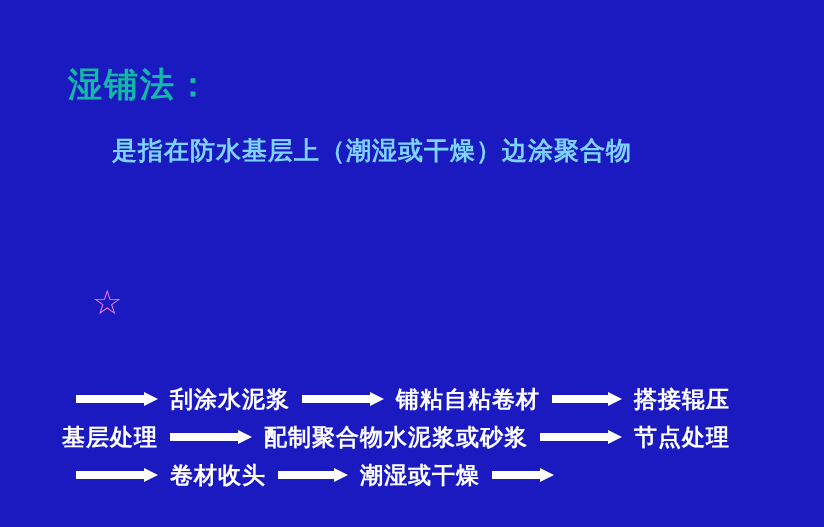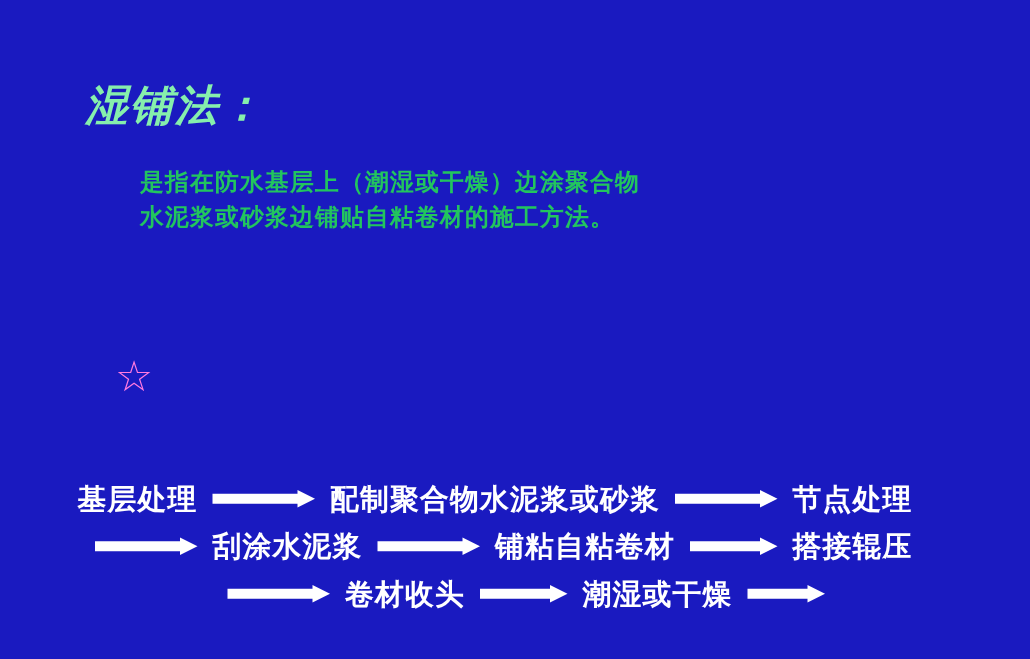--- a/index.html
+++ b/index.html
@@ -19,34 +19,33 @@
     inset: 0;
     background: #1a1ac0;
   }
 
   .title {
     position: absolute;
     left: 68px;
     top: 62px;
     font-size: 34px;
     font-weight: bold;
-    color: #86efac;
+    color: #14b8a6;
     letter-spacing: 2px;
     white-space: nowrap;
-    font-style: italic;
   }
 
   .body-text {
     position: absolute;
     left: 112px;
     top: 133px;
     width: 670px;
-    font-size: 19px;
+    font-size: 25px;
     font-weight: bold;
-    color: #22c55e;
+    color: #7dd3fc;
     line-height: 1.45;
     letter-spacing: 1px;
   }
 
   .process-heading {
     position: absolute;
     left: 92px;
     top: 285px;
     display: flex;
     align-items: center;
@@ -74,21 +73,21 @@
     letter-spacing: 1px;
   }
   .flow-row {
     display: flex;
     align-items: center;
     height: 34px;
     margin-bottom: 4px;
     white-space: nowrap;
   }
   .flow-row.row2 { padding-left: 2px; }
-  .flow-row.row3 { padding-left: 2px; justify-content: center; }
+  .flow-row.row3 { padding-left: 2px; }
 
   .node {
     display: inline-block;
   }
 
   
   .arrow {
     display: inline-block;
     position: relative;
     height: 14px;
@@ -121,59 +120,58 @@
 </style>
 </head>
 <body>
 
 <div class="slide">
 
   <div class="title">湿铺法：</div>
 
   <div class="body-text">
     <div>是指在防水基层上（潮湿或干燥）边涂聚合物</div>
-    <div>水泥浆或砂浆边铺贴自粘卷材的施工方法。</div>
   </div>
 
   <div class="process-heading">
     <span class="star">☆</span>
   </div>
 
   <div class="flow">
-
-    <div class="flow-row row1">
-      <span class="node">基层处理</span>
-      <span class="arrow w80">
-          <span class="shaft"></span>
-          <span class="head"></span>
-        </span>
-      <span class="node">配制聚合物水泥浆或砂浆</span>
-      <span class="arrow w80">
-          <span class="shaft"></span>
-          <span class="head"></span>
-        </span>
-      <span class="node">节点处理</span>
-    </div>
 
     <div class="flow-row row2">
       <span class="arrow w80">
           <span class="shaft"></span>
           <span class="head"></span>
         </span>
       <span class="node">刮涂水泥浆</span>
       <span class="arrow w80">
           <span class="shaft"></span>
           <span class="head"></span>
         </span>
       <span class="node">铺粘自粘卷材</span>
       <span class="arrow w70">
           <span class="shaft"></span>
           <span class="head"></span>
         </span>
       <span class="node">搭接辊压</span>
+    </div>
+
+    <div class="flow-row row1">
+      <span class="node">基层处理</span>
+      <span class="arrow w80">
+          <span class="shaft"></span>
+          <span class="head"></span>
+        </span>
+      <span class="node">配制聚合物水泥浆或砂浆</span>
+      <span class="arrow w80">
+          <span class="shaft"></span>
+          <span class="head"></span>
+        </span>
+      <span class="node">节点处理</span>
     </div>
 
     <div class="flow-row row3">
       <span class="arrow w80">
           <span class="shaft"></span>
           <span class="head"></span>
         </span>
       <span class="node">卷材收头</span>
       <span class="arrow w70">
           <span class="shaft"></span>

